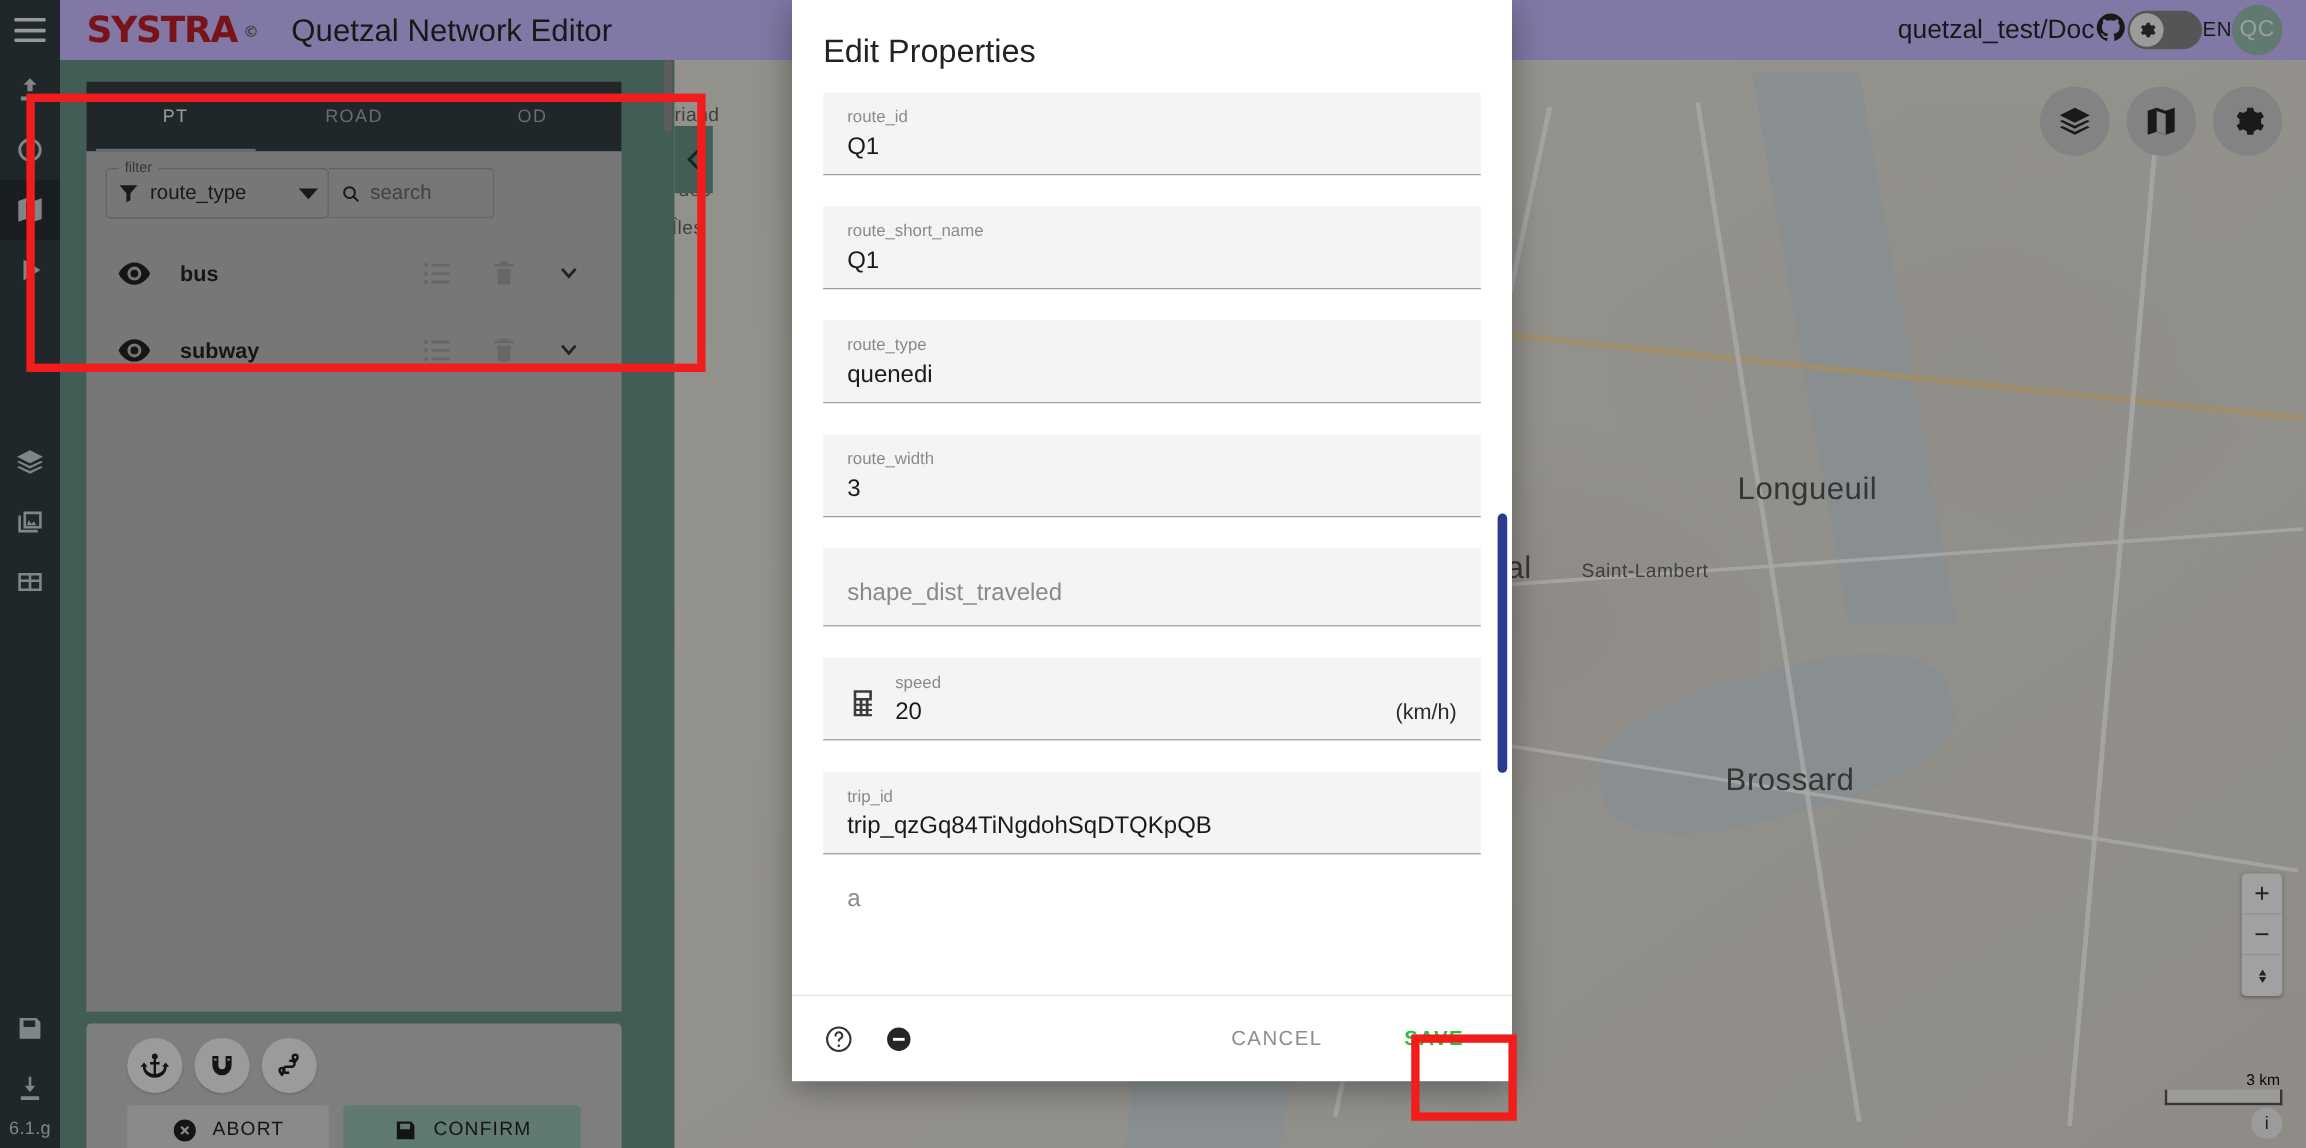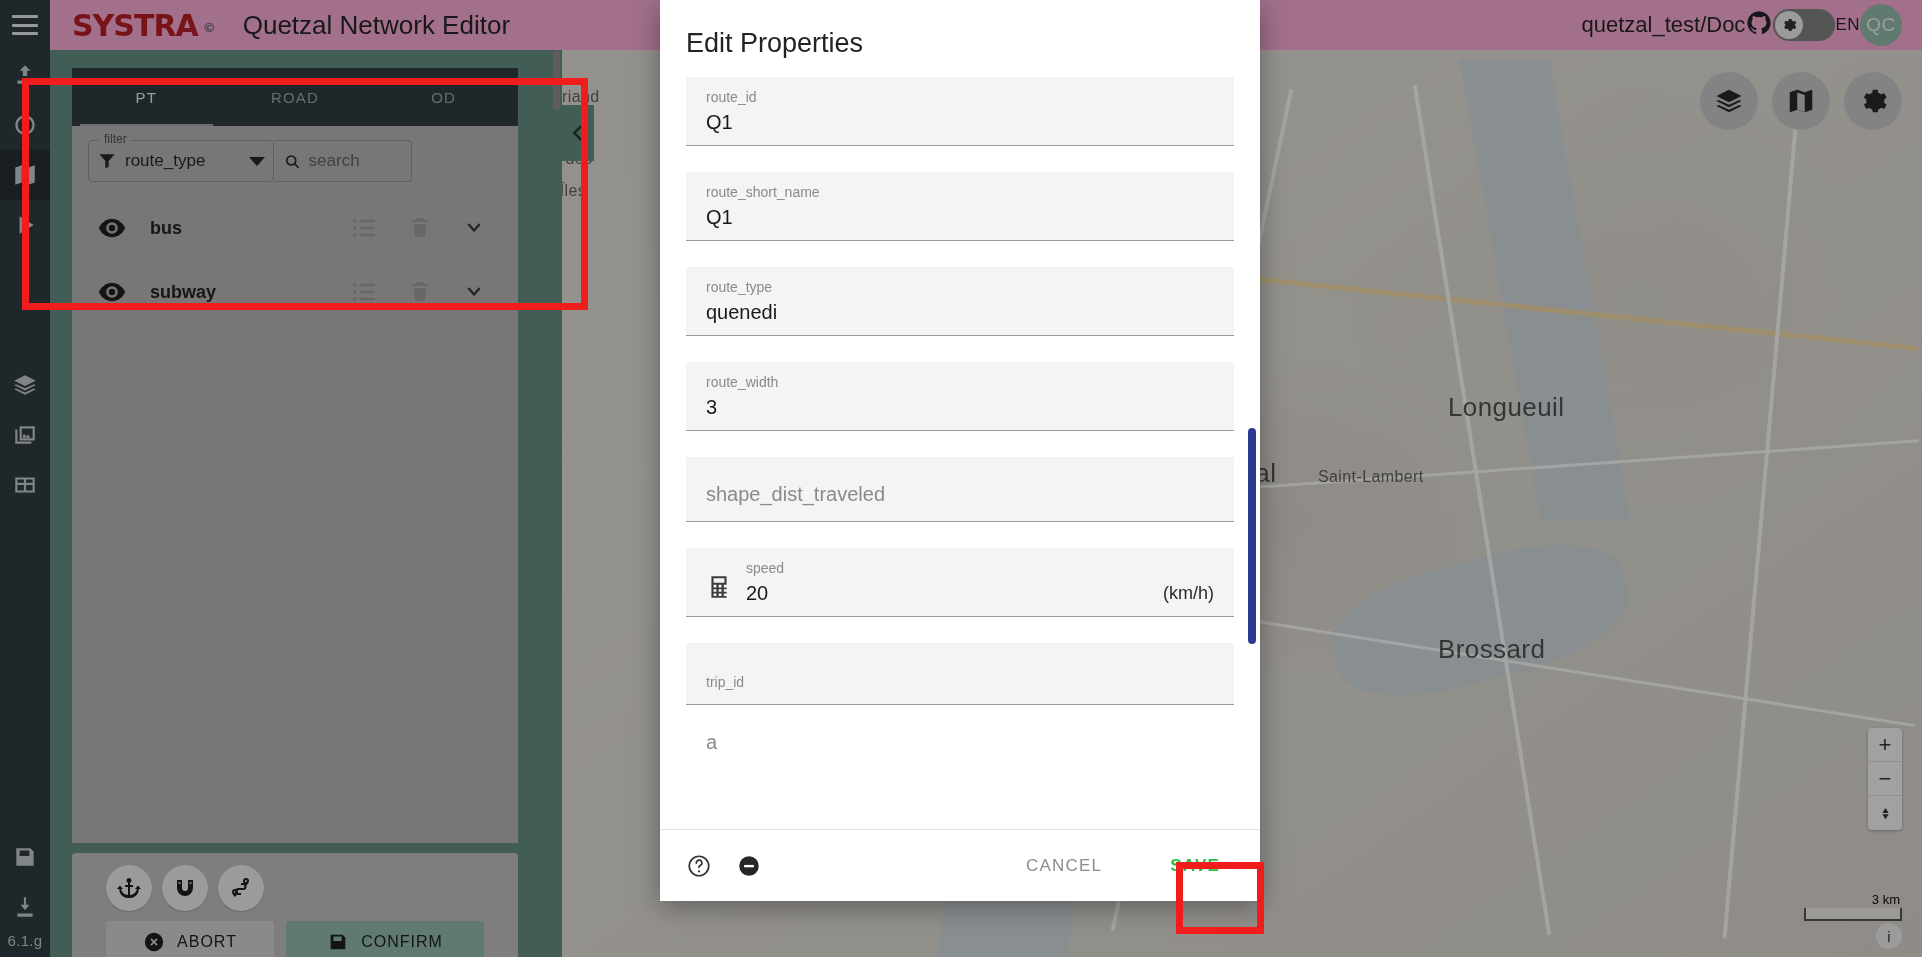--- a/index.html
+++ b/index.html
@@ -60,21 +60,21 @@
   .rail-spacer { flex: 1 1 auto; }
   .rail-version {
     color: #c2cace; font-size: 15px; padding-bottom: 8px; letter-spacing: .3px;
   }
   .burger { width: 26px; height: 20px; display:flex; flex-direction:column; justify-content:space-between; cursor:pointer;}
   .burger i { display:block; height:3px; background:#e6eaec; border-radius:1px; }
 
   
   .topbar {
     position: absolute; left: 50px; top: 0; width: 1872px; height: 50px;
-    background: #f9a8d4; z-index: 35;
+    background: #c4b5fd; z-index: 35;
     display: flex; align-items: center; padding: 0 20px 0 22px;
   }
   .logo {
     font-family: "DejaVu Sans", sans-serif;
     font-weight: 700; font-size: 30px; color: #b5121b; letter-spacing: -1px;
   }
   .logo-c { font-size: 13px; color: #666; margin-left: 5px; vertical-align: 4px; }
   .app-title { font-size: 26px; color: #1b1b1b; margin-left: 28px; font-weight: 400; }
   .topbar-spacer { flex: 1 1 auto; }
   .doc-title { font-size: 22px; color: #1b1b1b; font-weight: 400; }
@@ -592,20 +592,21 @@
               </svg></span>
             <div class="field-col">
               <div class="field-label">speed</div>
               <div class="field-value">20</div>
             </div>
             <span class="field-suffix">(km/h)</span>
           </div>
           <div class="field">
             <div class="field-col">
               <div class="field-label">trip_id</div>
+              <div class="field-value">trip_qzGq84TiNgdohSqDTQKpQB</div>
             </div>
           </div>
         </div>
       <div class="extra-char">a</div>
     </div>
     <div class="modal-scroll"></div>
     <div class="modal-footer">
       <div class="mf-icon">
         <svg viewBox="0 0 24 24" fill="none" stroke="#333" stroke-width="1.6">
             <circle cx="12" cy="12" r="9"></circle>

